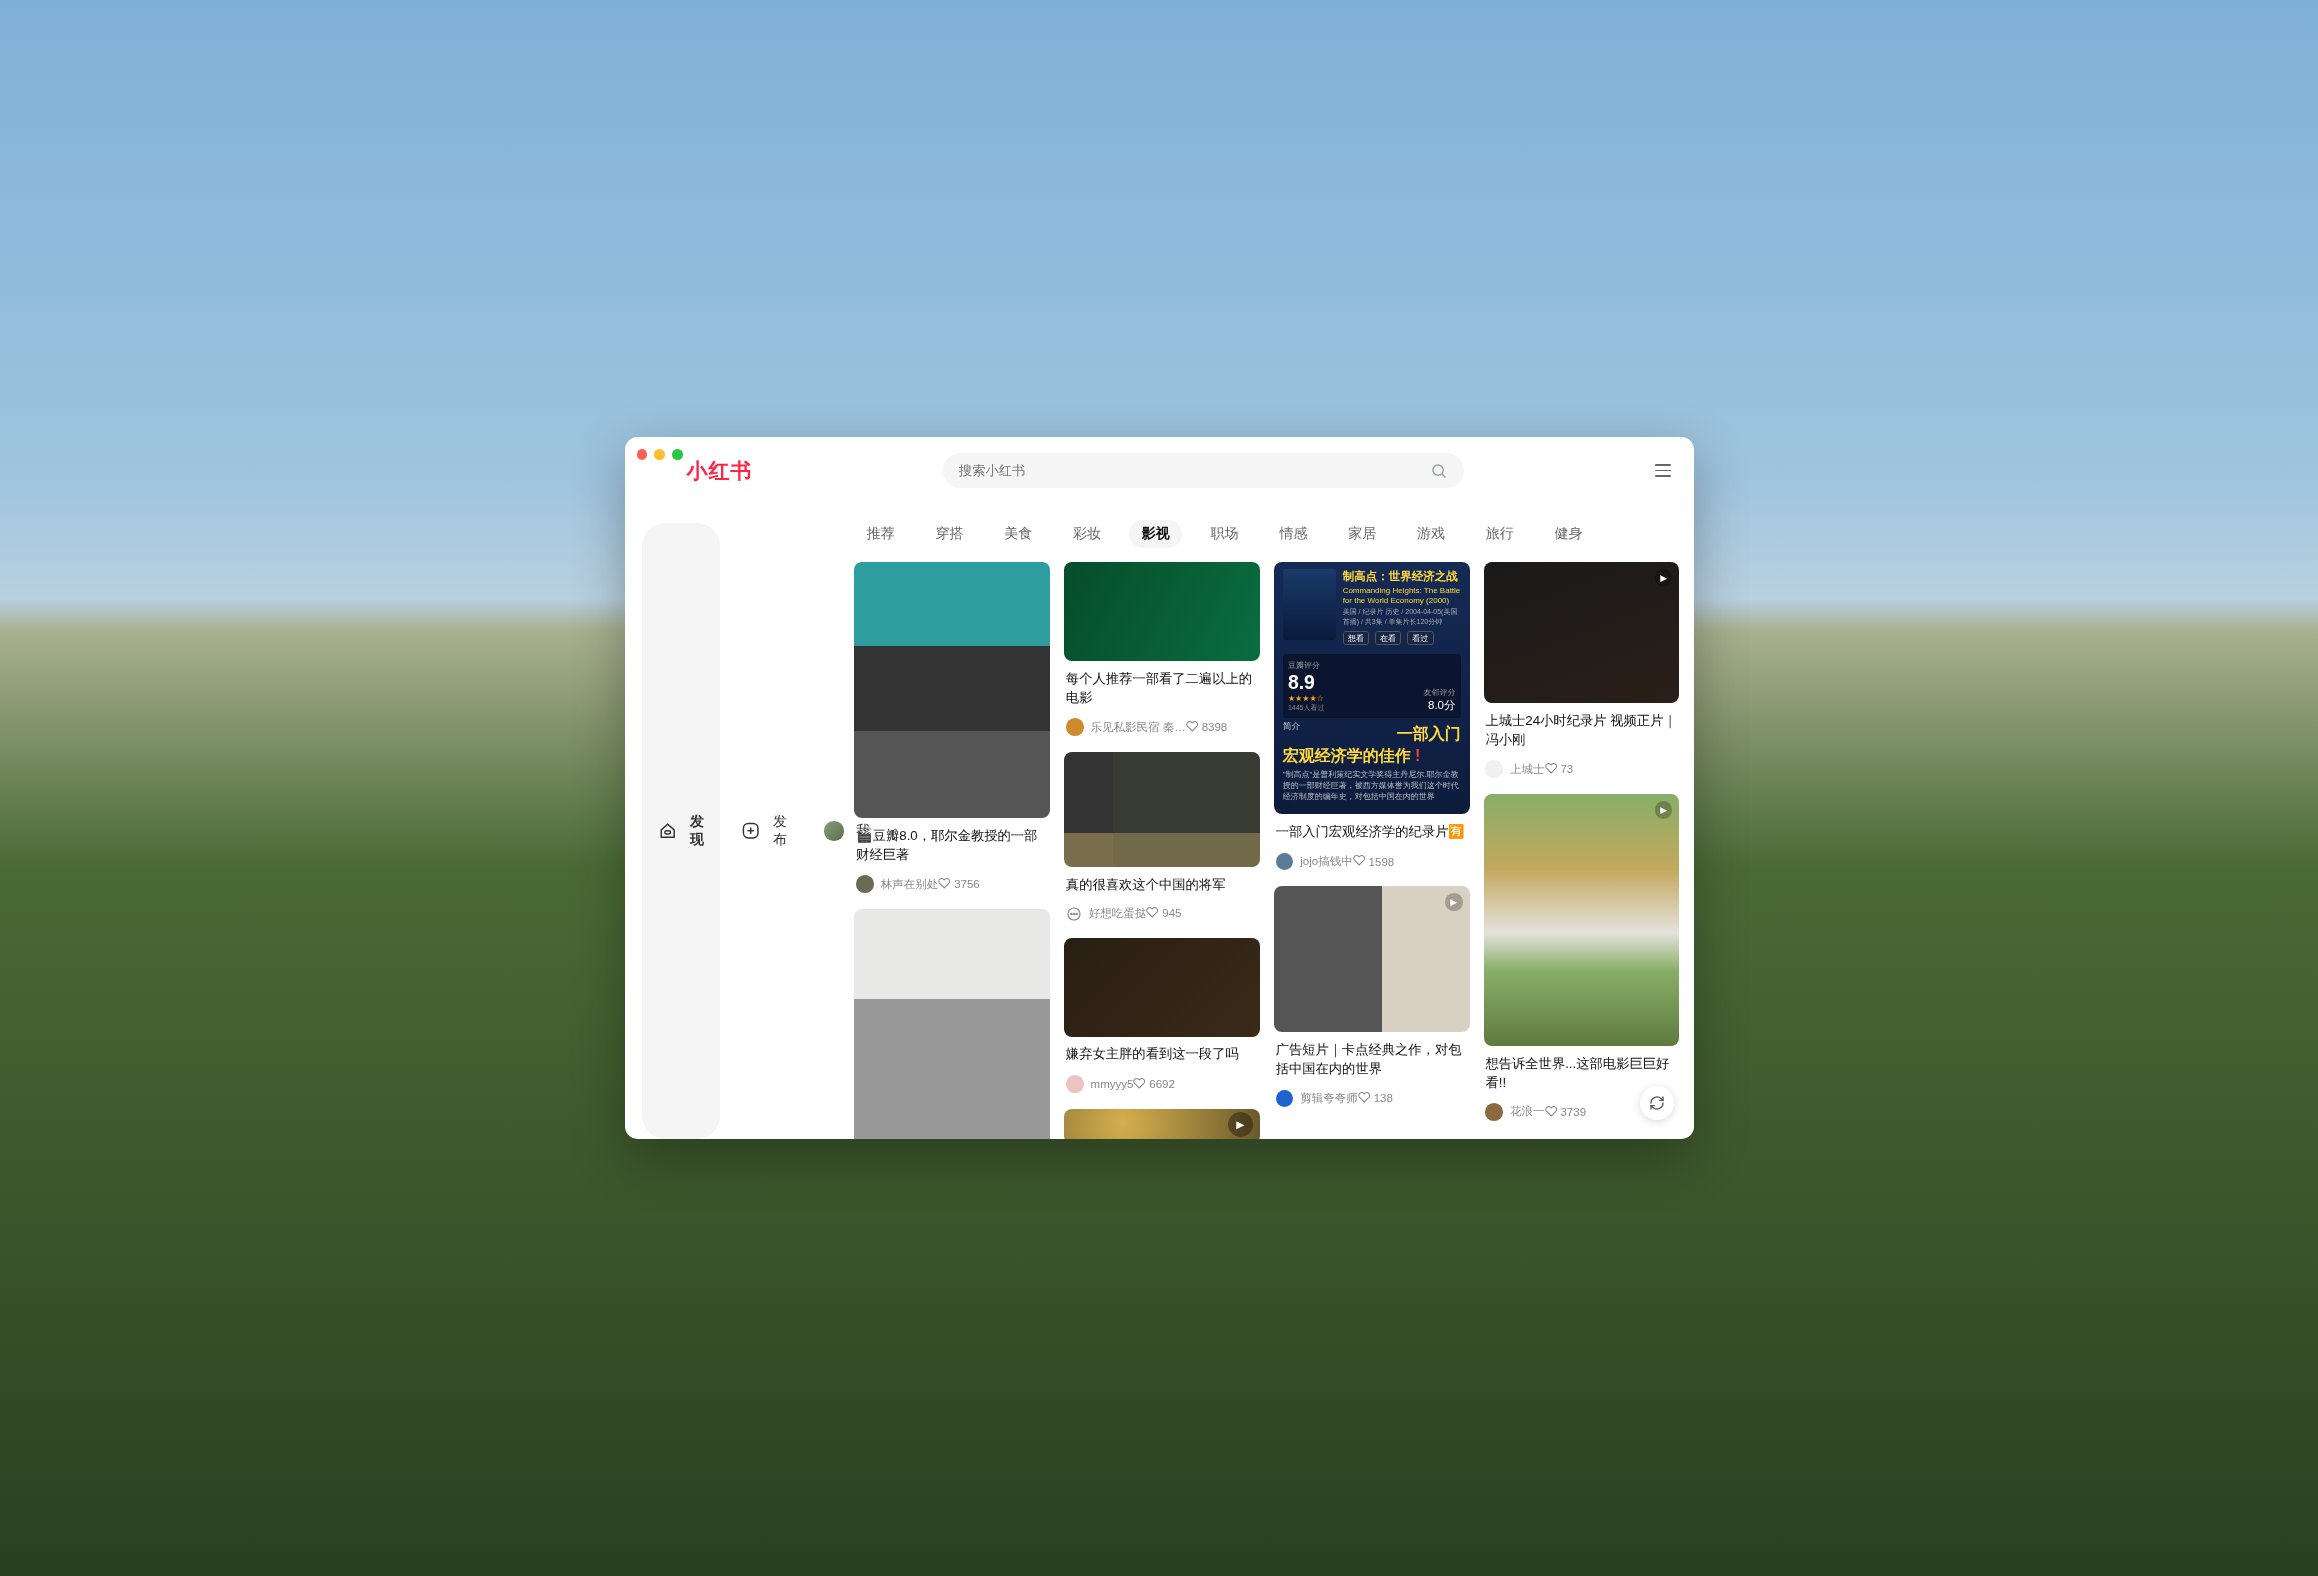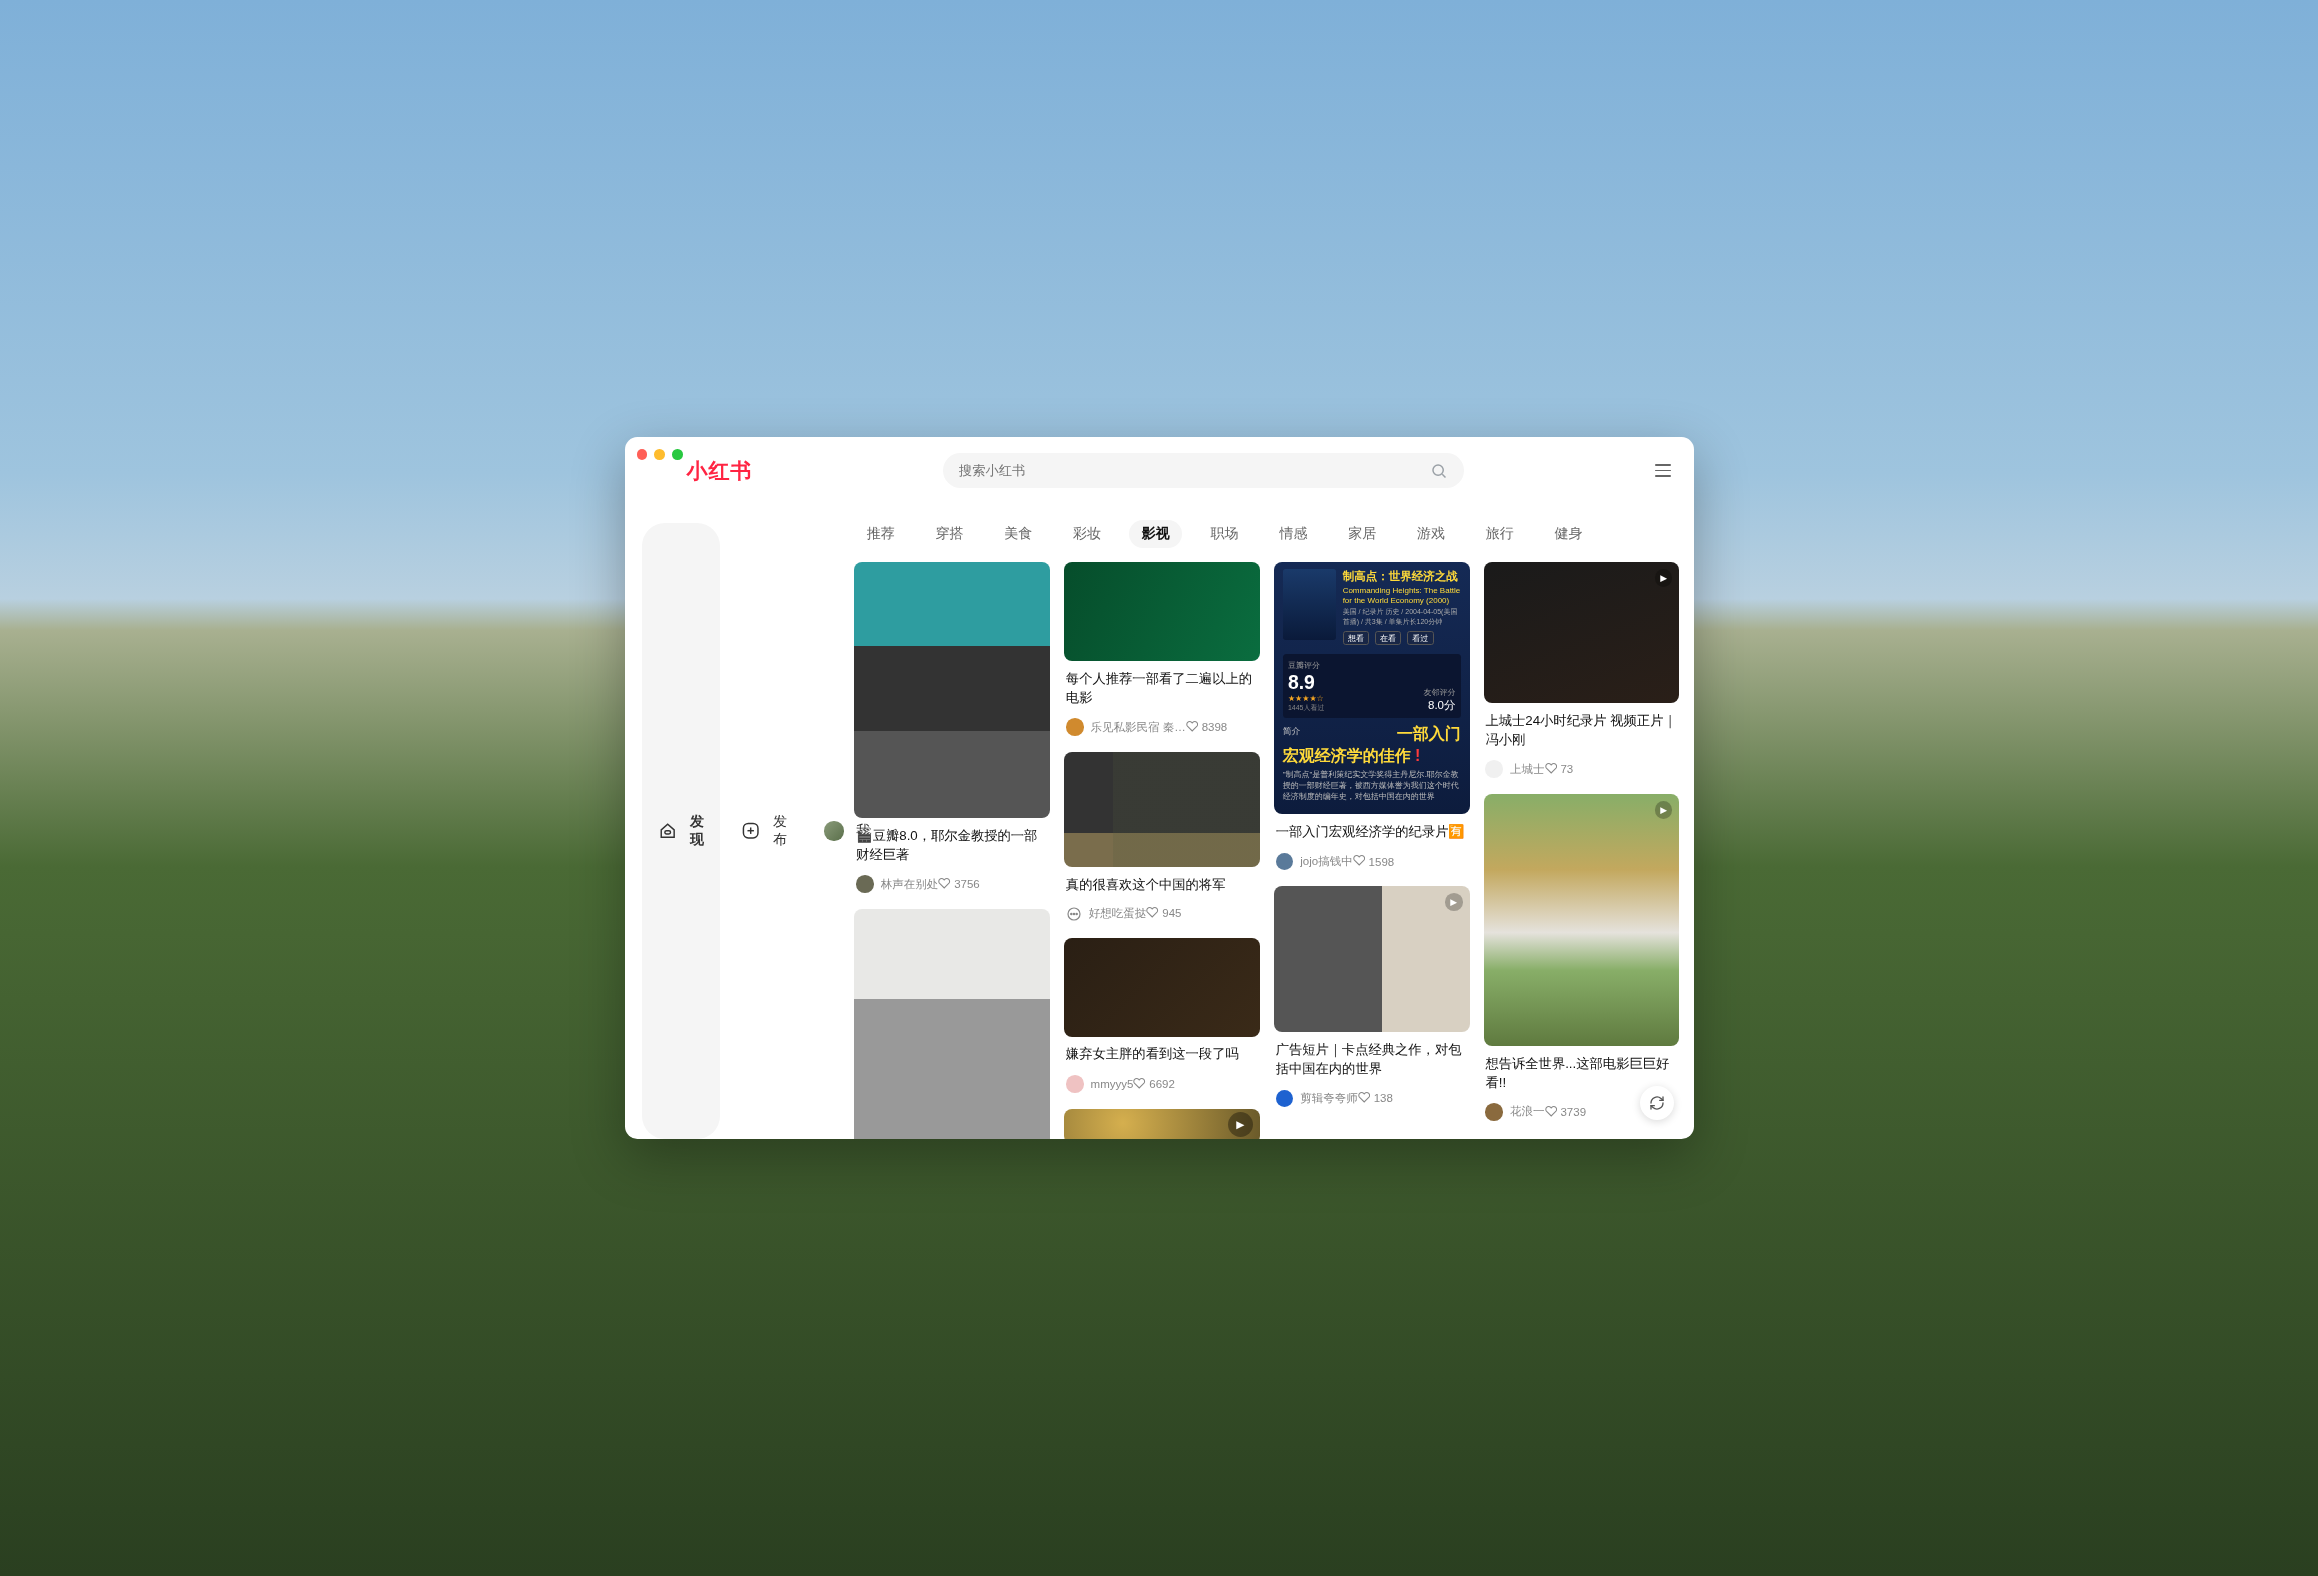--- a/index.html
+++ b/index.html
@@ -366,21 +366,21 @@
           <div class="bign">8.9</div>
           <div style="color:#f5a623;font-size:8px;">★★★★☆</div>
           <div style="font-size:7px;color:#888;">1445人看过</div>
         </div>
         <div style="text-align:right;">
           <div style="font-size:8px;color:#999;">友邻评分</div>
           <div style="font-size:11.5px;">8.0分</div>
         </div>
       </div>
     </div>
-    <div style="display:flex;align-items:center;gap:3.5px;margin-top:3.5px;">
+    <div style="display:flex;gap:3.5px;margin-top:3.5px;">
       <span style="font-size:8.8px;color:#ccc;">简介</span>
       <div class="tagline" style="flex:1;text-align:right;">一部入门</div>
     </div>
     <div class="tagline">宏观经济学的佳作<span class="red"> !</span></div>
     <div class="desc">"制高点"是普利策纪实文学奖得主丹尼尔.耶尔金教授的一部财经巨著，被西方媒体誉为我们这个时代经济制度的编年史，对包括中国在内的世界</div>
   </div>
               </div><div class="ctitle">一部入门宏观经济学的纪录片🈶</div><div class="cfoot">
                 <div class="cauthor">
                   <span class="av" style="background:#5a7a9a"></span>
                   <span class="nm">jojo搞钱中</span>

